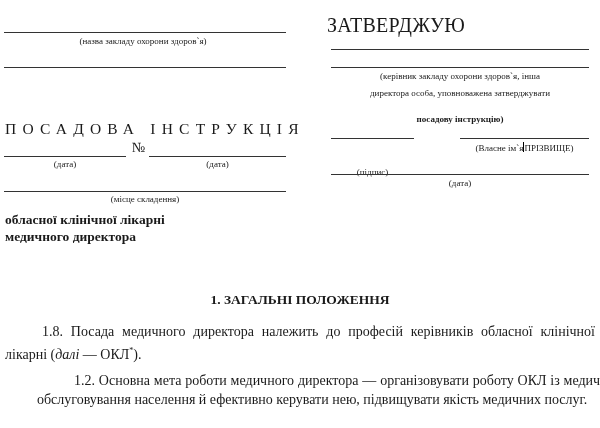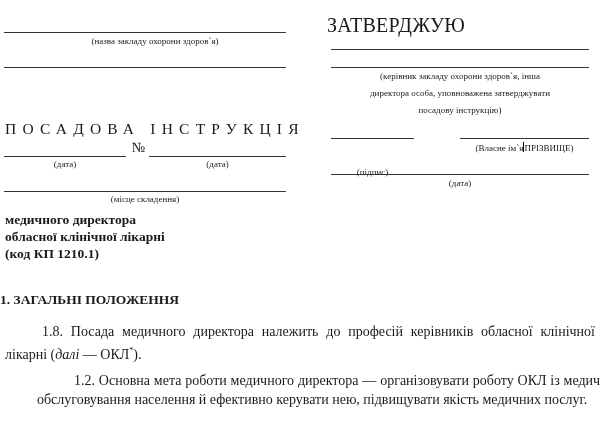--- a/index.html
+++ b/index.html
@@ -5,55 +5,54 @@
     html, body { margin:0; padding:0; background:#ffffff; }
     body { width:600px; height:428px; position:relative; overflow:hidden;
            font-family:"Liberation Serif", "DejaVu Serif", serif; color:#1a1a1a; }
     .abs { position:absolute; }
     .line { position:absolute; height:0; border-top:1px solid #333; }
     .cap { position:absolute; font-size:9px; text-align:center; white-space:nowrap; }
     .approve { left:327px; top:14px; font-size:20px; letter-spacing:0.2px; }
     .title { left:5px; top:120px; font-size:15.5px; font-weight:normal; letter-spacing:6.2px; white-space:nowrap; }
     .no { left:132px; top:140px; font-size:14px; }
     .pos { left:5px; top:211px; font-size:13.5px; font-weight:bold; line-height:17px; }
-    .section { left:0; width:600px; top:292px; font-size:13.5px; font-weight:bold; }
+    .section { left:0; width:600px; top:292px; text-align:center; font-size:13.5px; font-weight:bold; }
     .para { left:5px; width:590px; font-size:14px; line-height:19px; text-align:justify; }
     .para .num { padding-left:37px; }
     .cursor { display:inline-block; width:1px; height:10px; background:#000; vertical-align:-1px; }
   </style>
 </head>
 <body>
 
 <div class="line" style="left:4px; top:32px; width:282px;"></div>
-<div class="cap" style="left:14px; top:36px; width:282px;text-align:center;">(назва закладу охорони здоров`я)</div>
+<div class="cap" style="left:2px; top:36px; width:282px;text-align:center;">(назва закладу охорони здоров`я)</div>
 <div class="line" style="left:4px; top:67px; width:282px;"></div>
 
 <div class="abs title">ПОСАДОВА ІНСТРУКЦІЯ</div>
 
 <div class="line" style="left:4px; top:156px; width:122px;"></div>
 <div class="abs no">№</div>
 <div class="line" style="left:149px; top:156px; width:137px;"></div>
 <div class="cap" style="left:4px; top:159px; width:122px;">(дата)</div>
 <div class="cap" style="left:149px; top:159px; width:137px;">(дата)</div>
 
 <div class="line" style="left:4px; top:191px; width:282px;"></div>
 <div class="cap" style="left:4px; top:194px; width:282px;">(місце складення)</div>
 
 <div class="abs pos">
+  <div>обласної клінічної лікарні</div>
   <div>медичного директора</div>
-  <div>обласної клінічної лікарні</div>
-  <div>(код КП 1210.1)</div>
 </div>
 
 <div class="abs approve">ЗАТВЕРДЖУЮ</div>
 <div class="line" style="left:331px; top:49px; width:258px;"></div>
 <div class="line" style="left:331px; top:67px; width:258px;"></div>
 <div class="cap" style="left:331px; top:71px; width:258px;text-align:center;">(керівник закладу охорони здоров`я, інша</div>
 <div class="cap" style="left:331px; top:88px; width:258px;">директора особа, уповноважена затверджувати</div>
-<div class="cap" style="left:331px; top:105px; width:258px;">посадову інструкцію)</div>
+<div class="cap" style="left:331px; top:114px; width:258px;font-weight:bold;">посадову інструкцію)</div>
 
 <div class="line" style="left:331px; top:138px; width:83px;"></div>
 <div class="line" style="left:460px; top:138px; width:129px;"></div>
 <div class="cap" style="left:331px; top:142px; width:83px;margin-top:25px;">(підпис)</div>
 <div class="cap" style="left:460px; top:142px; width:129px;">
   <span>(Власне ім`я</span><span class="cursor"></span><span>ПРІЗВИЩЕ)</span>
 </div>
 
 <div class="line" style="left:331px; top:174px; width:258px;"></div>
 <div class="cap" style="left:331px; top:178px; width:258px;">(дата)</div>

